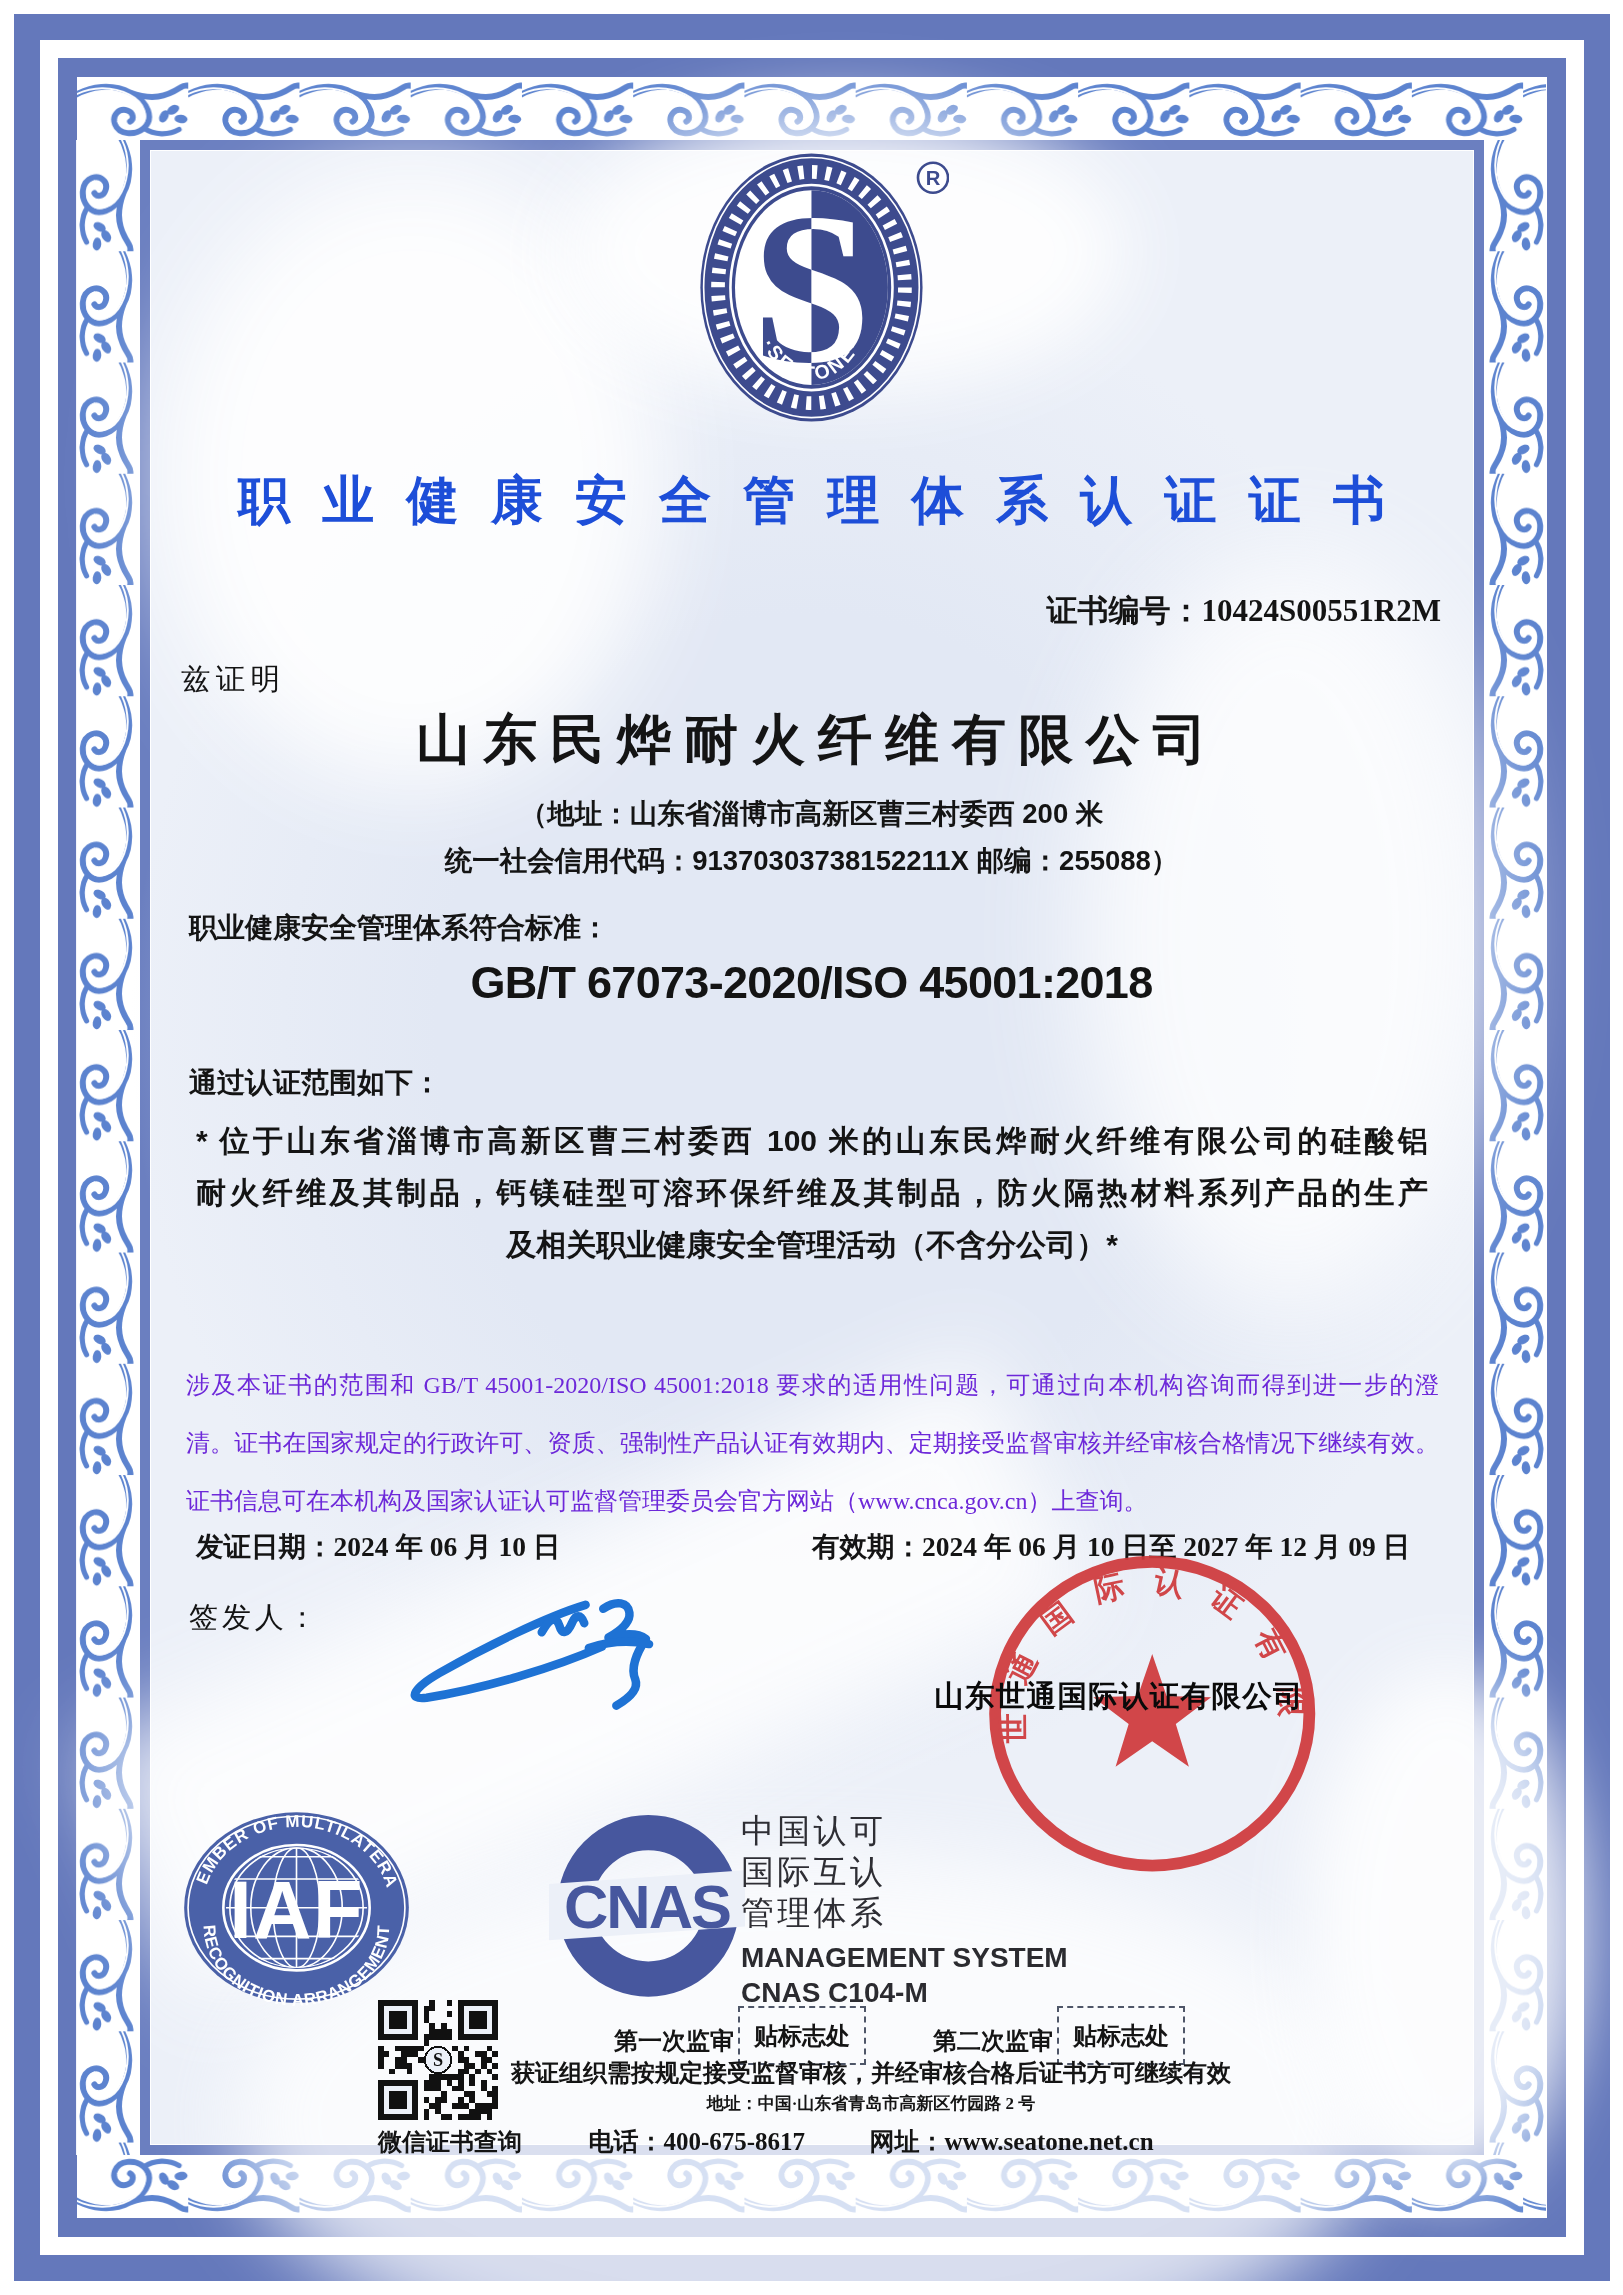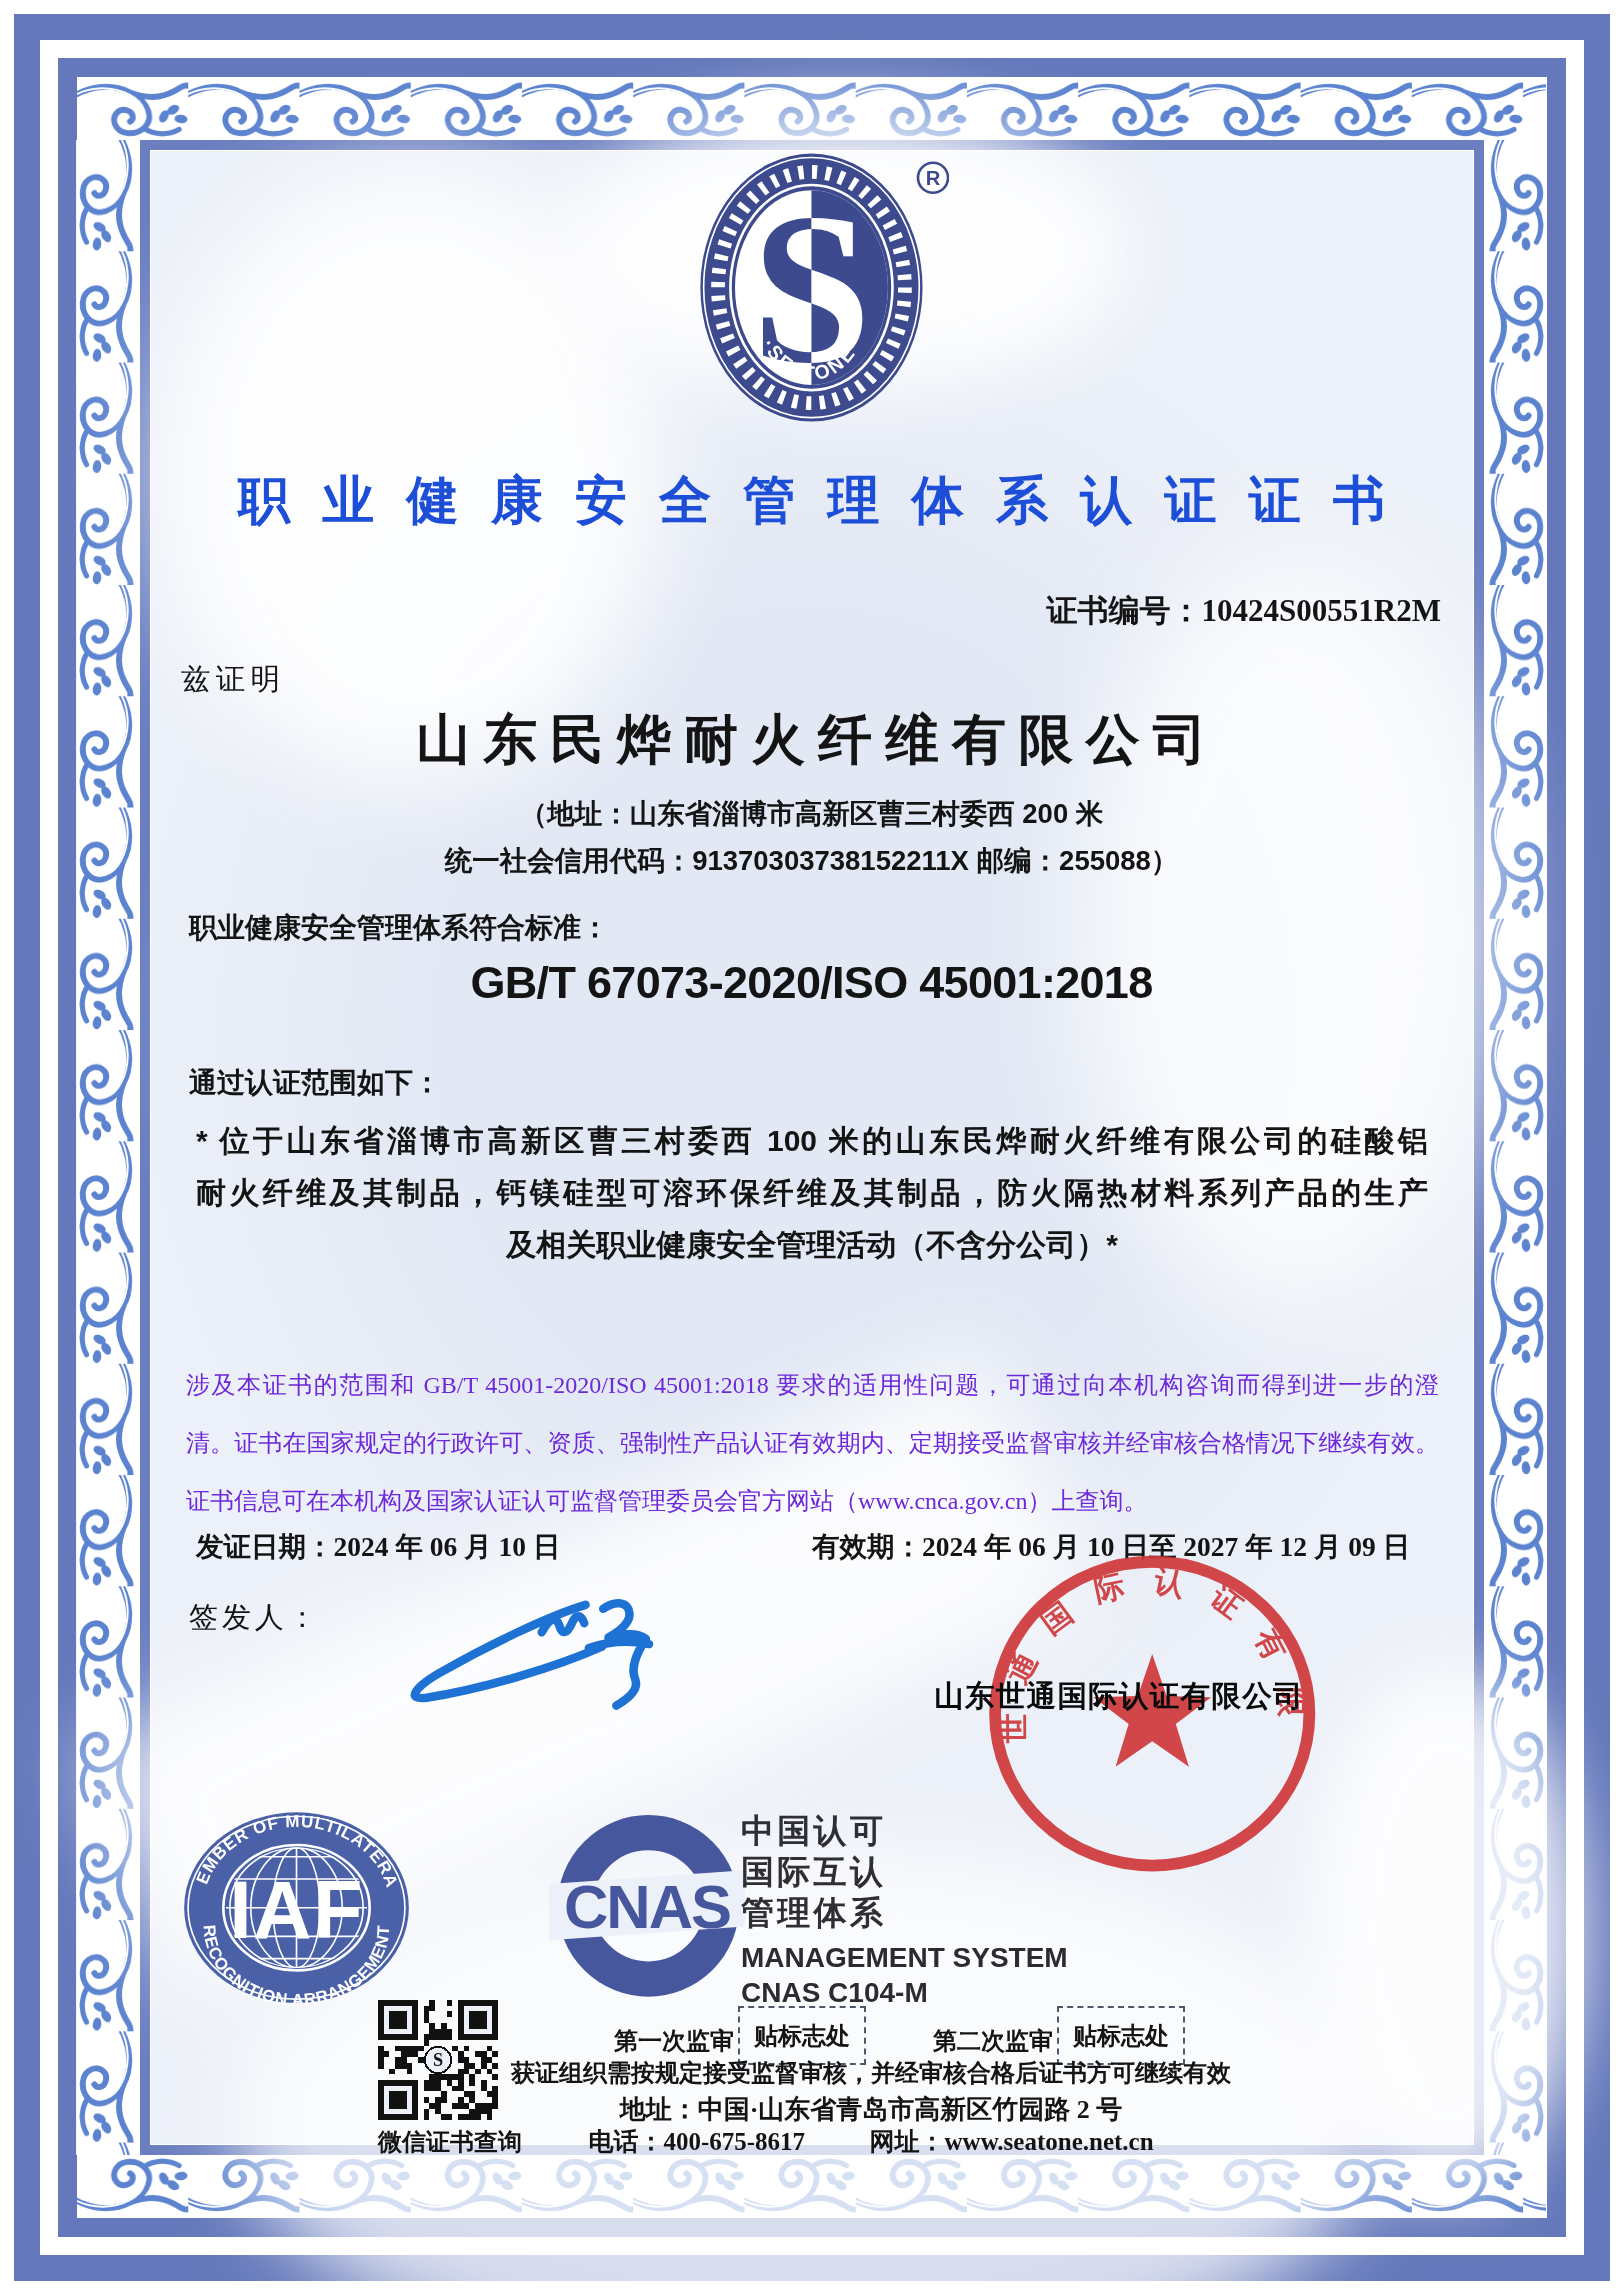--- a/index.html
+++ b/index.html
@@ -23,21 +23,21 @@
   .company{top:704px;font-size:54px;font-weight:700;letter-spacing:.24em;text-indent:.24em;}
   .addr{font-size:27.5px;font-weight:700;}
   .label-line{left:189px;font-size:28px;font-weight:700;}
   .standard{top:957px;font-size:45px;font-weight:700;letter-spacing:-0.7px;}
   .scopebox{left:196px;width:1232px;top:1115px;font-size:30px;font-weight:700;line-height:52px;}
   .fineprint{left:186px;width:1253px;top:1356px;font-size:24px;font-weight:500;line-height:58px;color:#6d28d9;}
   .daterow{top:1529px;font-size:27.5px;font-weight:600;}
   .signer{left:189px;top:1598px;font-size:29px;letter-spacing:3.9px;}
   .sealline{left:890px;width:458px;top:1677px;text-align:center;font-size:29.5px;font-weight:700;color:#0a0a0a;letter-spacing:1.3px;}
   .accred{left:741px;top:1810px;color:#2e2e34;}
-  .accred .cn{font-size:33px;line-height:41px;letter-spacing:3.3px;font-weight:700;}
+  .accred .cn{font-size:33px;line-height:41px;letter-spacing:3.3px;font-weight:400;}
   .accred .en{font-size:28px;font-weight:700;line-height:35px;margin-top:6.5px;color:#2b2b30;}
   .auditlbl{top:2025px;font-size:24px;font-weight:700;}
   .auditbox{top:2006px;width:124px;height:55px;border:2px dashed #4e5668;display:flex;align-items:center;justify-content:center;
             font-size:24px;font-weight:700;}
   .footctr{left:295px;width:1152px;text-align:center;font-weight:700;}
   .qrlabel{left:352px;top:2126px;width:196px;text-align:center;font-size:24px;font-weight:700;}
 </style>
 </head>
 <body>
 
@@ -336,21 +336,21 @@
       </svg>
   </div>
   <div class="abs qrlabel">微信证书查询</div>
 
   <div class="abs auditlbl nowrap" style="left:614px">第一次监审</div>
   <div class="abs auditbox" style="left:738px">贴标志处</div>
   <div class="abs auditlbl nowrap" style="left:933px">第二次监审</div>
   <div class="abs auditbox" style="left:1057px">贴标志处</div>
 
   <div class="abs footctr nowrap" style="top:2057px;font-size:24px">获证组织需按规定接受监督审核，并经审核合格后证书方可继续有效</div>
-  <div class="abs footctr nowrap" style="top:2092px;font-size:26px">地址：中国·山东省青岛市高新区竹园路 2 号</div>
+  <div class="abs footctr nowrap" style="top:2092px;font-size:17px">地址：中国·山东省青岛市高新区竹园路 2 号</div>
   <div class="abs footctr nowrap" style="top:2125px;font-size:25px">
     <span>电话：400-675-8617</span>
     <span style="display:inline-block;width:52px"></span>
     <span>网址：www.seatone.net.cn</span>
   </div>
 
 </div>
 
 
 </body></html>

